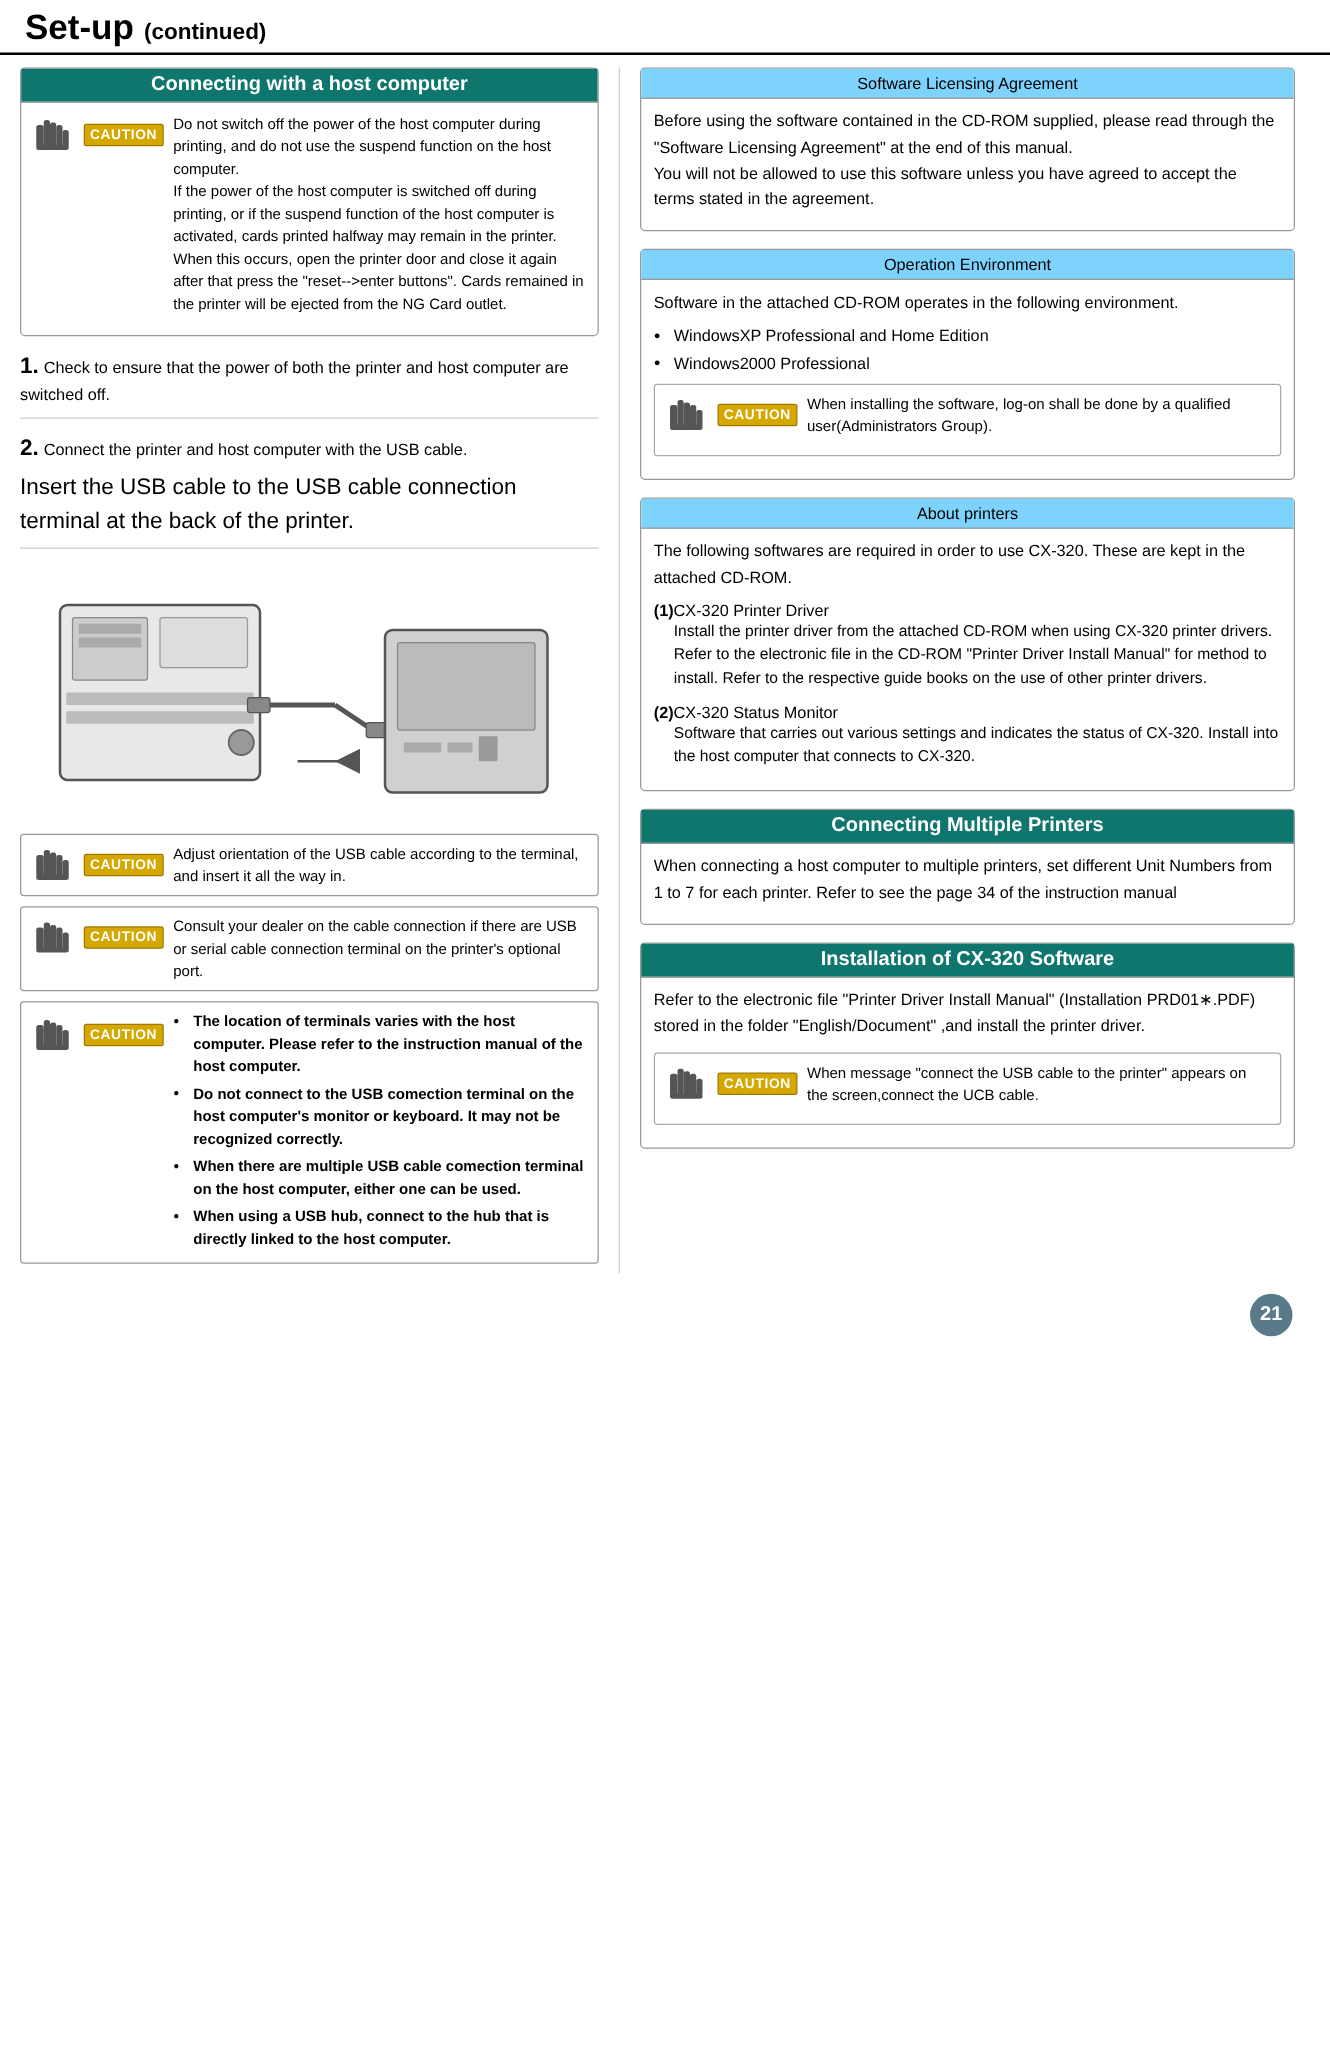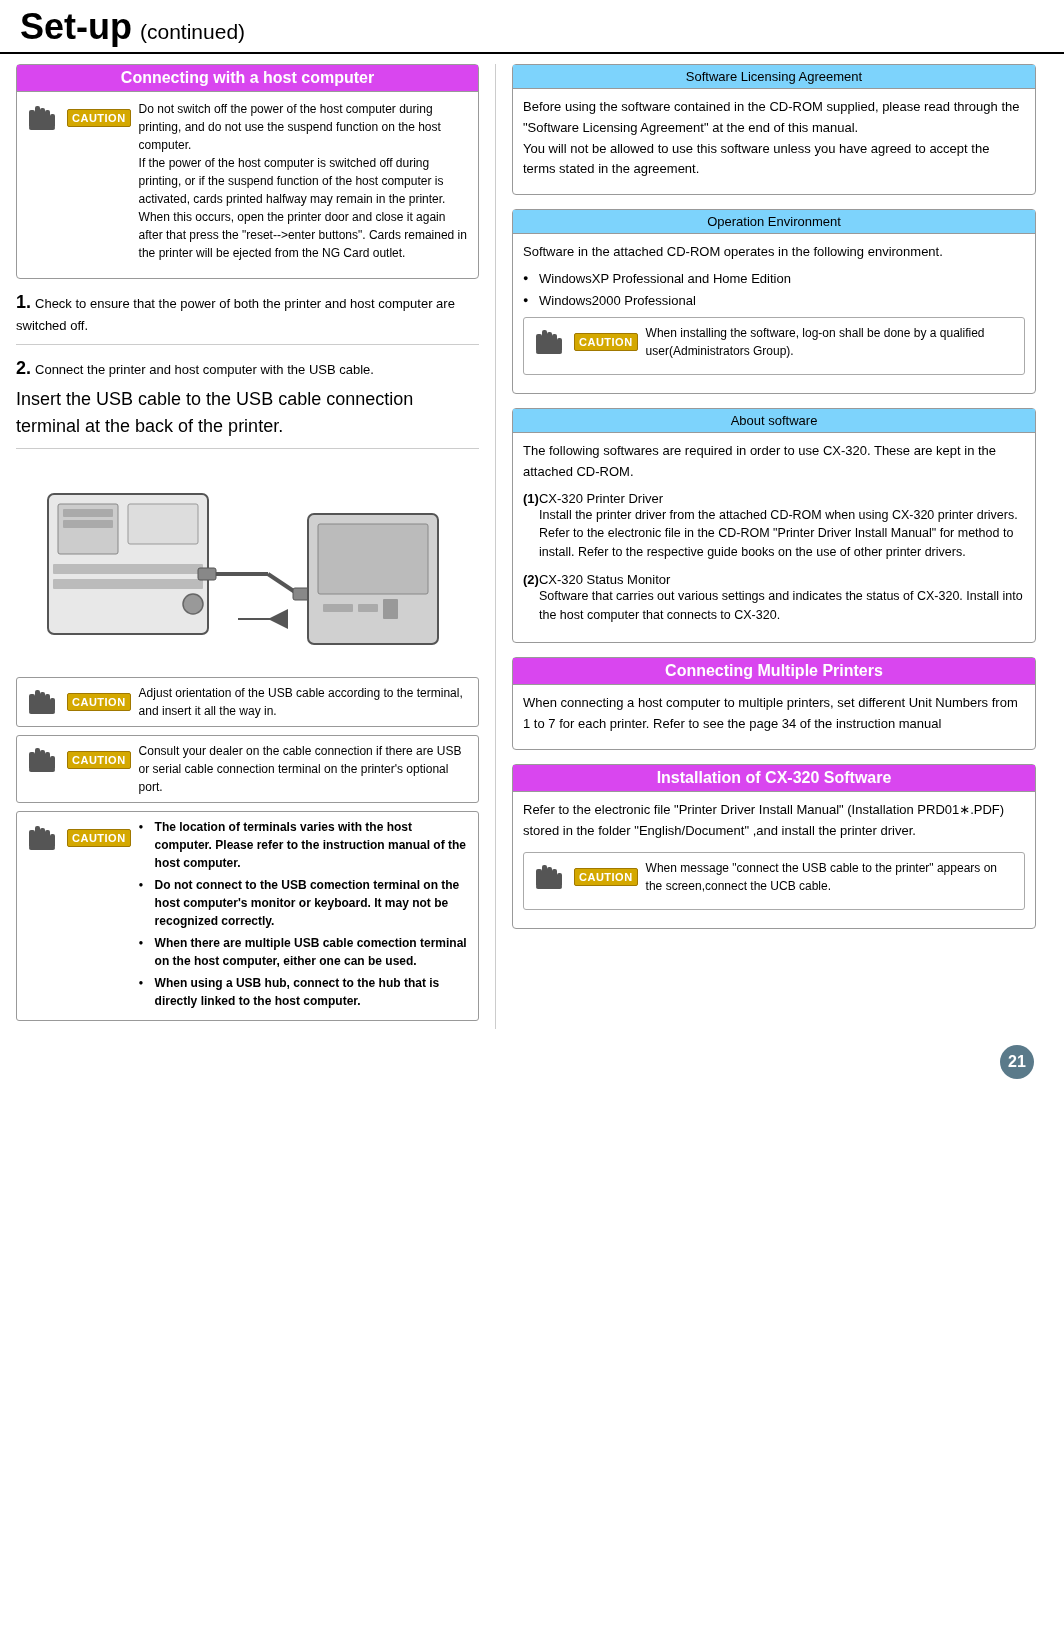--- a/index.html
+++ b/index.html
@@ -14,25 +14,26 @@
     }
 
     .page-header {
       border-bottom: 2px solid #000;
       padding: 6px 20px 4px 20px;
       display: flex;
       align-items: baseline;
       gap: 8px;
     }
     .page-header-title-large {
-      font-size: 36px;
+      font-size: 28px;
       font-weight: bold;
     }
     .page-header-title-small {
-      font-size: 21px;
+      font-size: 18px;
+      font-weight: bold;
     }
 
     .page-content {
       display: flex;
       gap: 0;
       padding: 10px 16px;
     }
 
     .left-col {
       width: 480px;
@@ -56,21 +57,21 @@
       padding: 4px 8px;
       font-size: 13px;
       border-bottom: 1px solid #999;
     }
     .section-box-content {
       padding: 8px 10px;
     }
 
     
     .section-box-dark .section-box-header {
-      background: #d946ef;
+      background: #0f766e;
       color: #fff;
       font-size: 16px;
       font-weight: bold;
     }
 
     .caution-block {
       display: flex;
       align-items: flex-start;
       gap: 8px;
       margin-bottom: 8px;
@@ -404,21 +405,21 @@
               </svg>
               <span class="caution-badge">CAUTION</span>
             </div>
             <span class="caution-text">When installing the software, log-on shall be done by a qualified user(Administrators Group).</span>
           </div>
         </div>
       </div>
     </div>
 
     <div class="section-box right-section">
-      <div class="section-box-header">About software</div>
+      <div class="section-box-header">About printers</div>
       <div class="section-box-content">
         <p style="margin-bottom:8px;">The following softwares are required in order to use CX-320. These are kept in the attached CD-ROM.</p>
         <div class="numbered-item">
           <span class="num-label">(1)</span><span style="font-weight:normal;">CX-320 Printer Driver</span>
           <p>Install the printer driver from the attached CD-ROM when using CX-320 printer drivers. Refer to the electronic file in the CD-ROM "Printer Driver Install Manual" for method to install. Refer to the respective guide books on the use of other printer drivers.</p>
         </div>
         <div class="numbered-item">
           <span class="num-label">(2)</span><span style="font-weight:normal;">CX-320 Status Monitor</span>
           <p>Software that carries out various settings and indicates the status of CX-320. Install into the host computer that connects to CX-320.</p>
         </div>

